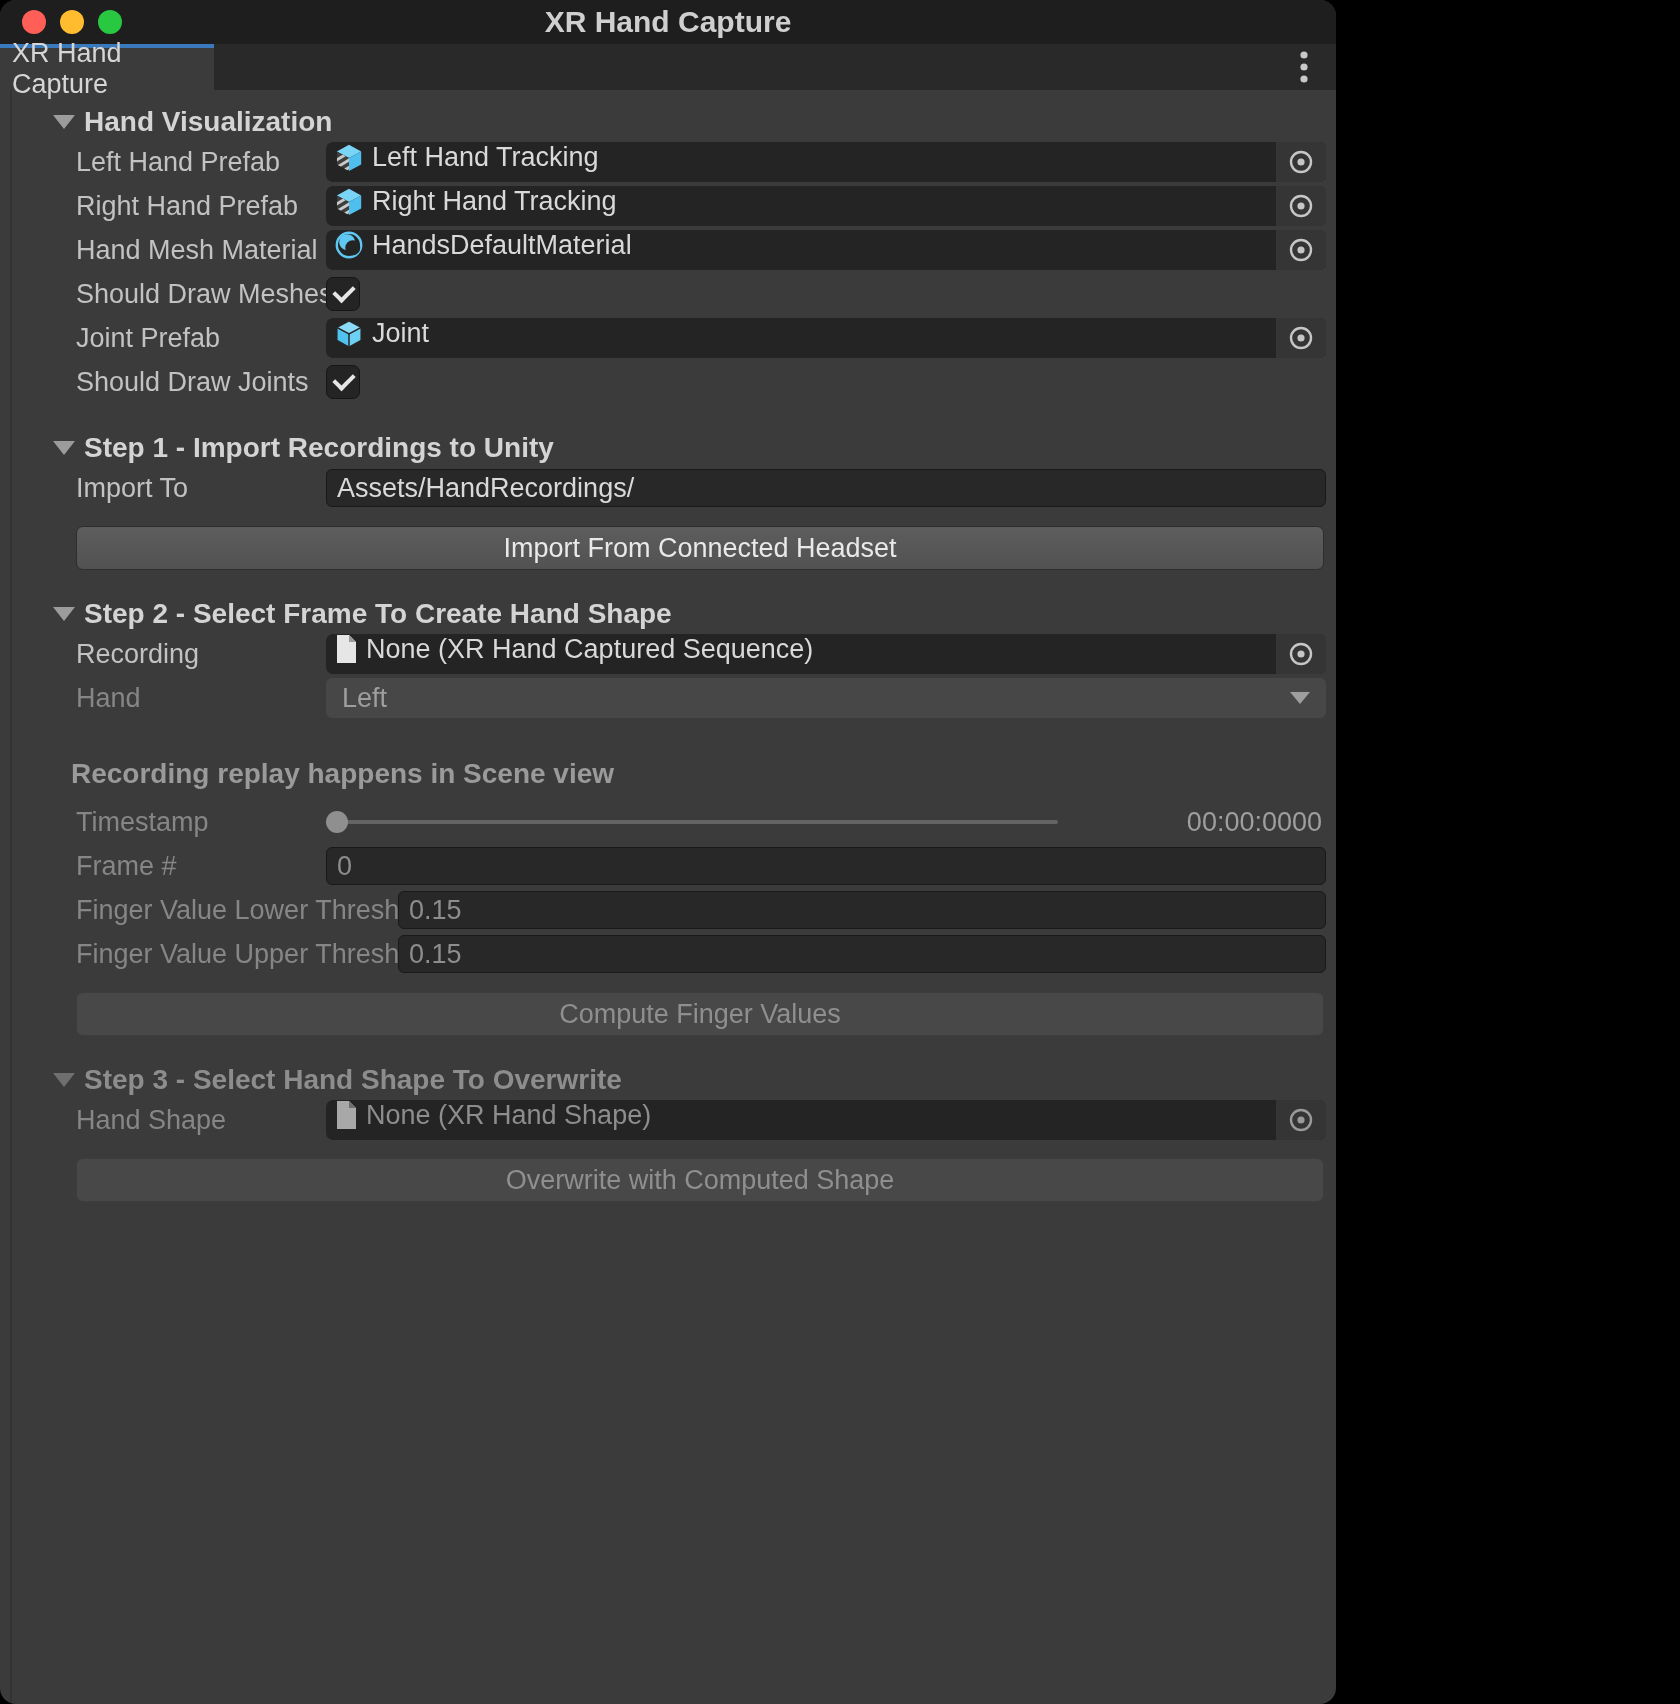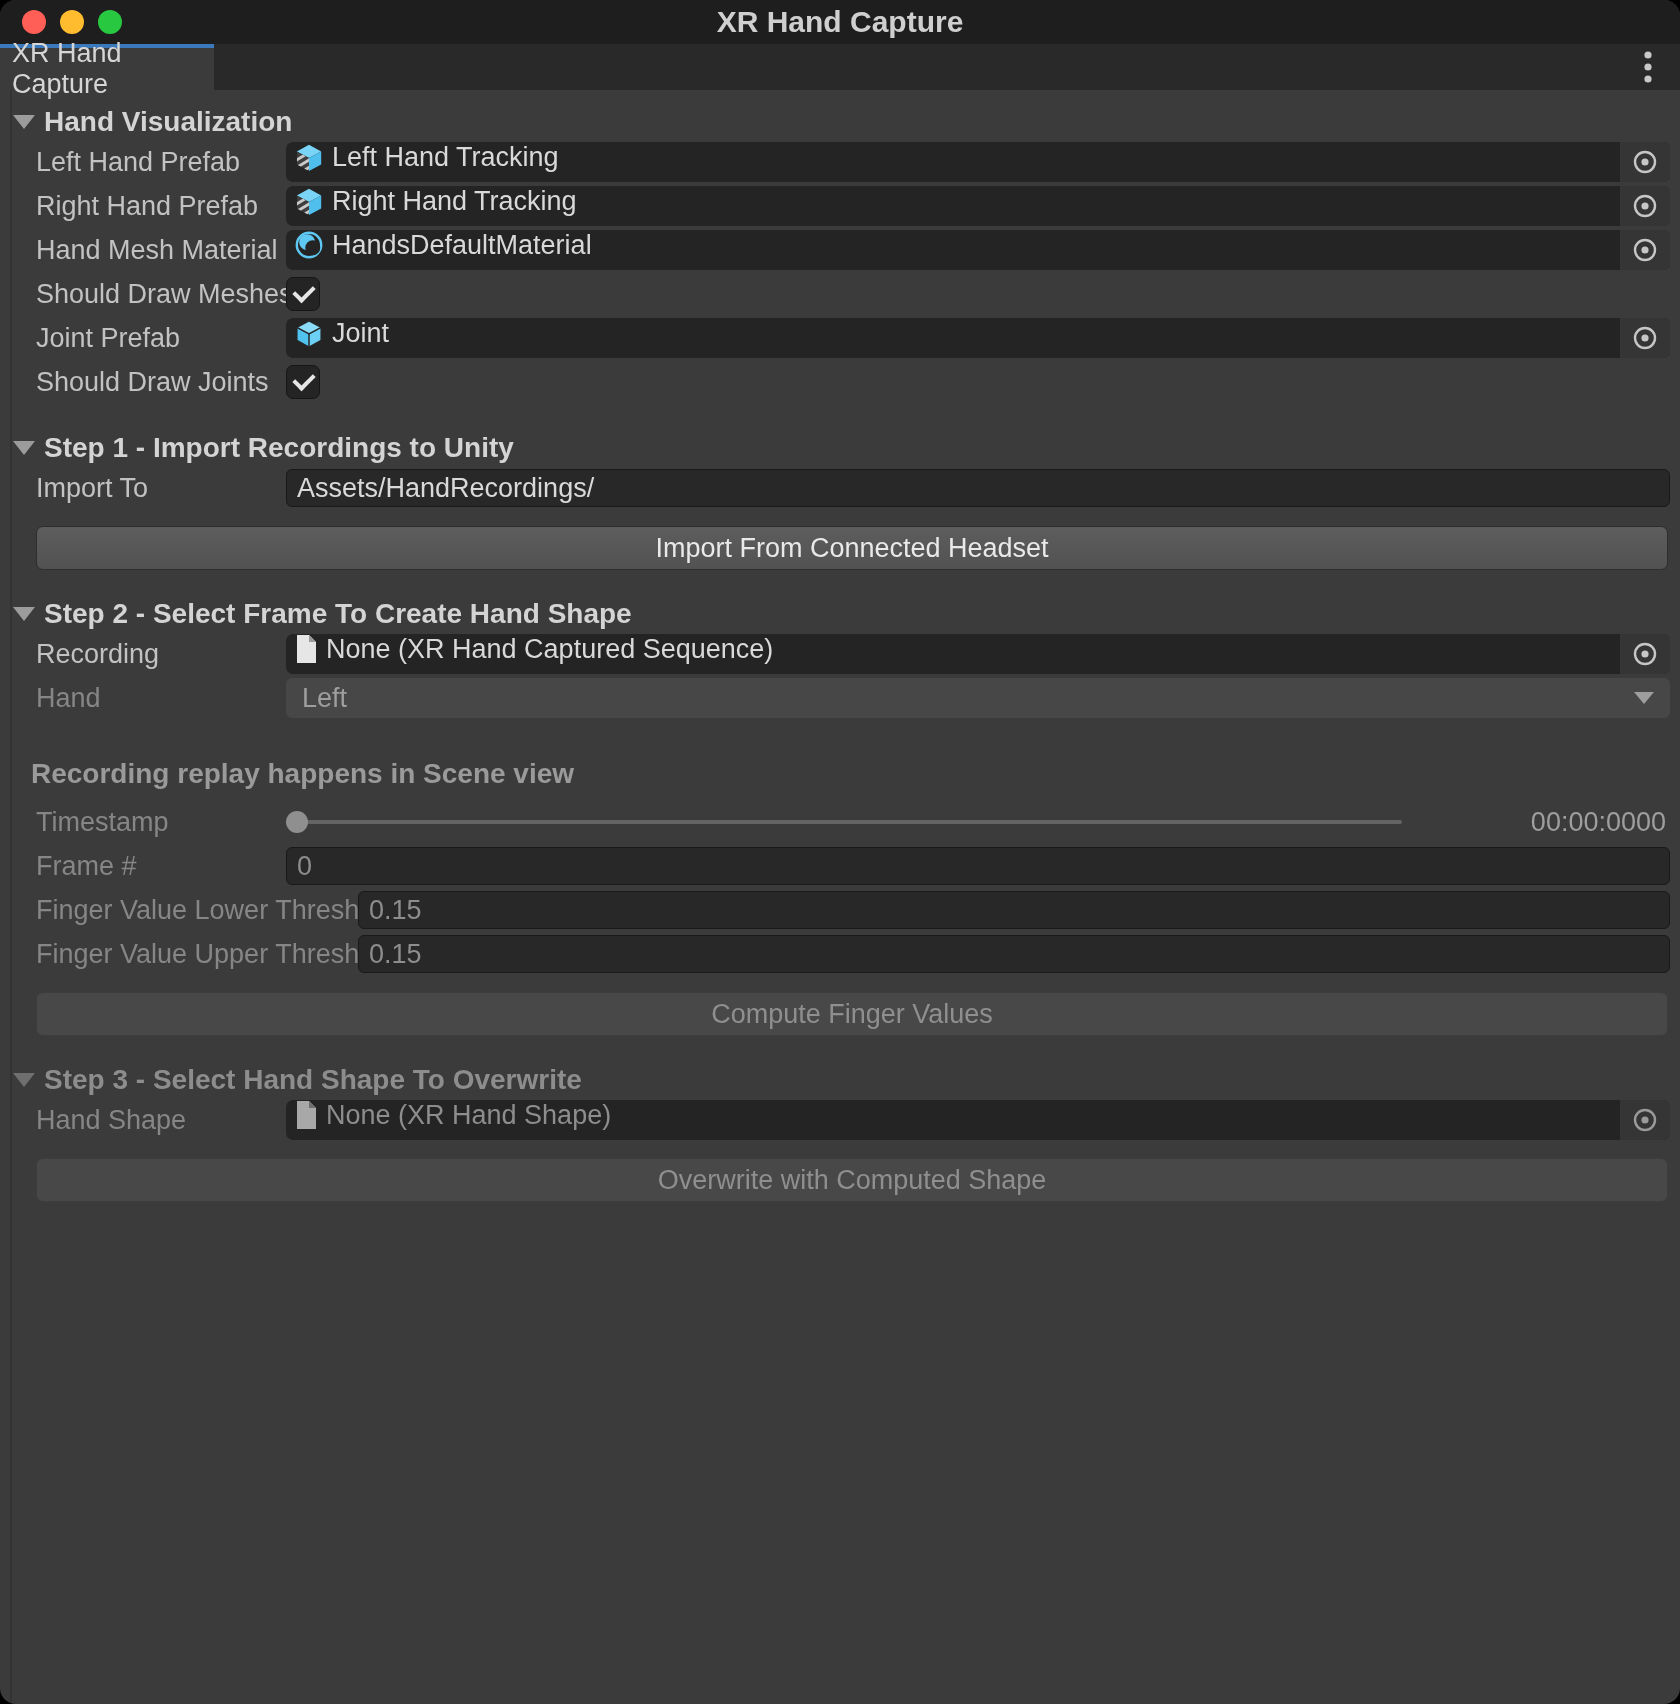--- a/index.html
+++ b/index.html
@@ -1,36 +1,36 @@
 <!DOCTYPE html>
 <html><head>
 <meta charset="utf-8">
 <style>
   html,body{margin:0;padding:0;background:#000;width:1680px;height:1704px;
     font-family:"Liberation Sans","DejaVu Sans",sans-serif;}
-  .window{width:1680px;height:1704px;border-radius:16px;overflow:hidden;
+  .window{width:1336px;height:1704px;border-radius:16px;overflow:hidden;
     background:#3b3b3b;display:flex;flex-direction:column;}
   
   .titlebar{height:44px;background:#1e1e1e;position:relative;flex:0 0 auto;
     display:flex;align-items:center;justify-content:center;}
   .traffic{position:absolute;left:22px;top:0;height:44px;display:flex;align-items:center;gap:14px;}
   .light{width:24px;height:24px;border-radius:50%;}
   .light.red{background:#ff5f57;}
   .light.yellow{background:#febc2e;}
   .light.green{background:#28c840;}
   .win-title{color:#cfcfcf;font-size:30px;font-weight:bold;}
   
   .tabbar{height:46px;background:#292929;flex:0 0 auto;position:relative;display:flex;align-items:stretch;}
   .tab{width:214px;background:#3b3b3b;border-top:4px solid #3a79bb;display:flex;align-items:center;
     padding-left:12px;color:#d6d6d6;font-size:27px;box-sizing:border-box;}
   .kebab{position:absolute;right:14px;top:0;height:46px;width:36px;display:flex;
     align-items:center;justify-content:center;cursor:pointer;}
   .kebab svg{display:block;}
   
-  .bodyarea{flex:1;position:relative;padding-top:12px;box-sizing:border-box;}
+  .bodyarea{flex:1;position:relative;padding-top:12px;box-sizing:border-box;padding-left:40px;}
   .bodyarea::before{content:"";position:absolute;left:10px;top:0;bottom:0;width:2px;background:#333;}
   .section-header{display:flex;align-items:center;height:40px;padding-left:13px;cursor:pointer;}
   .fold-tri{width:0;height:0;border-left:11px solid transparent;border-right:11px solid transparent;
     border-top:14px solid #9c9c9c;margin-right:9px;flex:0 0 auto;}
   .section-header .htext{font-size:28px;font-weight:bold;color:#d4d4d4;}
   .section-header.disabled .htext{color:#8d8d8d;}
   .section-header.disabled .fold-tri{border-top-color:#6f6f6f;}
   .row{display:flex;align-items:center;height:40px;margin:0 10px 4px 36px;}
   .row .lbl{flex:0 0 250px;font-size:27px;color:#c2c2c2;white-space:nowrap;overflow:hidden;}
   .row .lbl.dim{color:#868686;}

